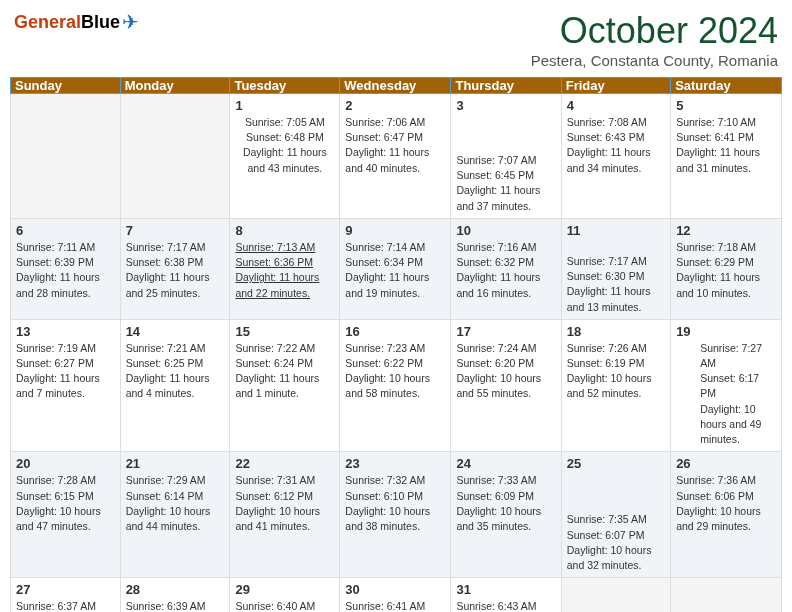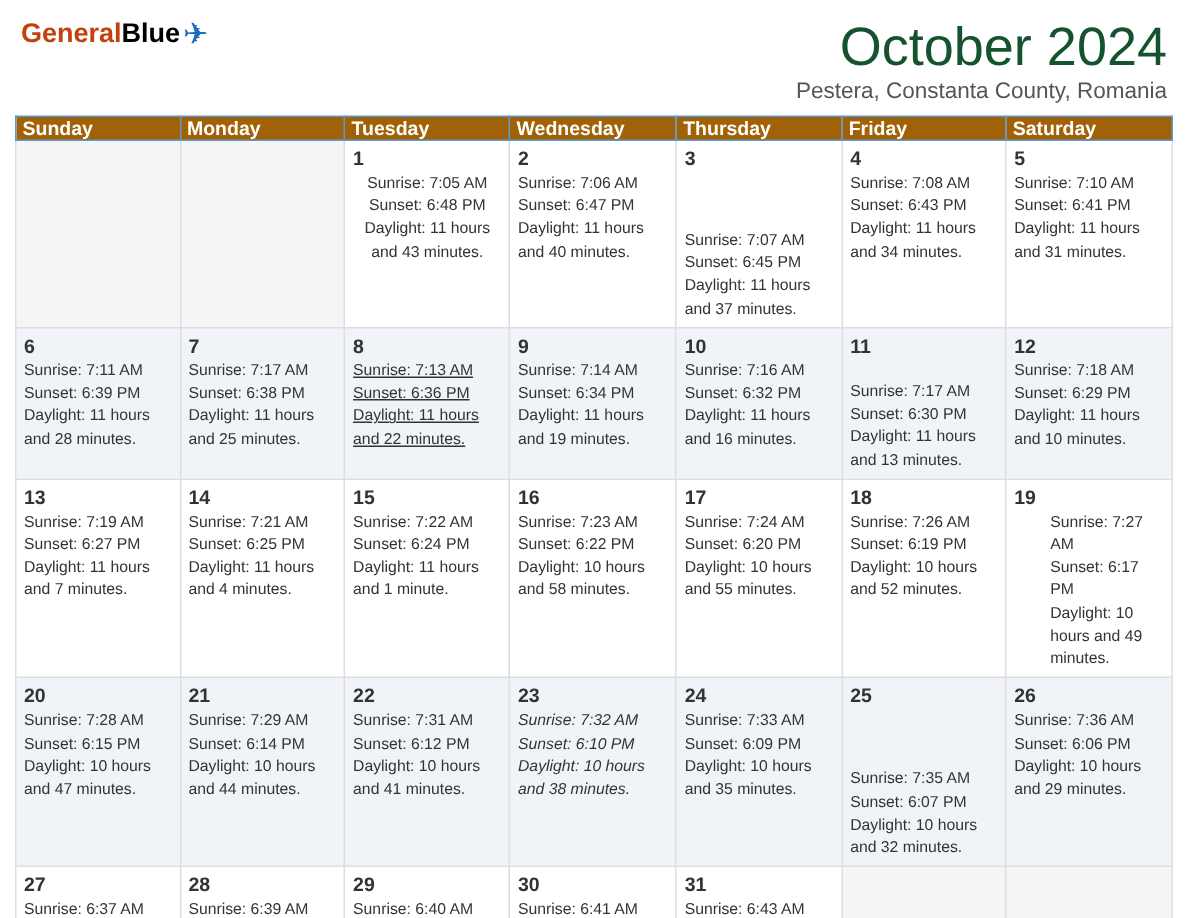--- a/index.html
+++ b/index.html
@@ -266,21 +266,21 @@
 Daylight: 10 hours and 44 minutes.</div>
         </td>
         <td>
           <span class="day-number">22</span>
           <div class="day-info" style="white-space: pre-line;">Sunrise: 7:31 AM
 Sunset: 6:12 PM
 Daylight: 10 hours and 41 minutes.</div>
         </td>
         <td>
           <span class="day-number">23</span>
-          <div class="day-info" style="white-space: pre-line; font-style: italic;">Sunrise: 7:32 AM
+          <div class="day-info" style="white-space: pre-line;">Sunrise: 7:32 AM
 Sunset: 6:10 PM
 Daylight: 10 hours and 38 minutes.</div>
         </td>
         <td>
           <span class="day-number">24</span>
           <div class="day-info" style="white-space: pre-line;">Sunrise: 7:33 AM
 Sunset: 6:09 PM
 Daylight: 10 hours and 35 minutes.</div>
         </td>
         <td>

